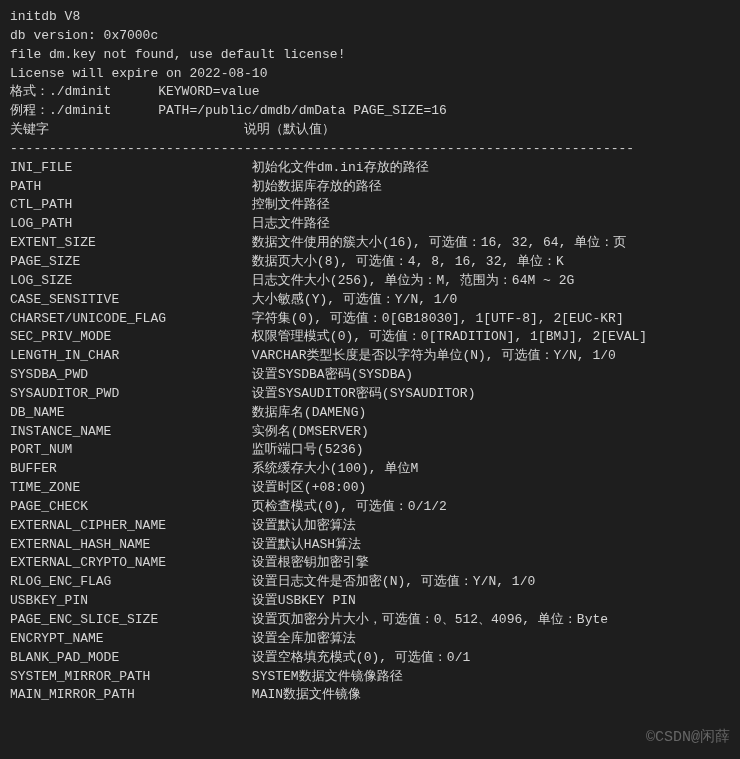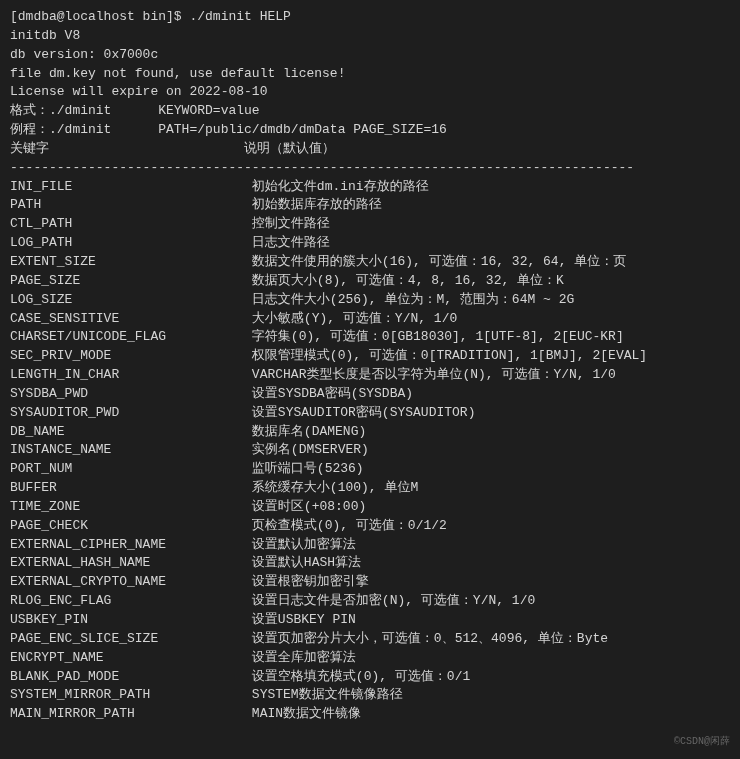--- a/index.html
+++ b/index.html
@@ -18,25 +18,23 @@
       min-height: 759px;
     }
     .terminal-content {
       white-space: pre;
     }
     .watermark {
       position: fixed;
       bottom: 10px;
       right: 10px;
       color: #666;
-      font-size: 10px;
+      font-size: 15px;
     }
   </style>
 </head>
 <body>
 
 <div>
-  <div class="terminal-content"><span>[dmdba@localhost bin]$ ./dminit HELP</span>
-</div>
   <div id="terminal-lines" class="terminal-content"><div>initdb V8</div><div>db version: 0x7000c</div><div>file dm.key not found, use default license!</div><div>License will expire on 2022-08-10</div><div>格式：./dminit      KEYWORD=value</div><div></div><div>例程：./dminit      PATH=/public/dmdb/dmData PAGE_SIZE=16</div><div></div><div>关键字                         说明（默认值）</div><div>--------------------------------------------------------------------------------</div><div>INI_FILE                       初始化文件dm.ini存放的路径</div><div>PATH                           初始数据库存放的路径</div><div>CTL_PATH                       控制文件路径</div><div>LOG_PATH                       日志文件路径</div><div>EXTENT_SIZE                    数据文件使用的簇大小(16), 可选值：16, 32, 64, 单位：页</div><div>PAGE_SIZE                      数据页大小(8), 可选值：4, 8, 16, 32, 单位：K</div><div>LOG_SIZE                       日志文件大小(256), 单位为：M, 范围为：64M ~ 2G</div><div>CASE_SENSITIVE                 大小敏感(Y), 可选值：Y/N, 1/0</div><div>CHARSET/UNICODE_FLAG           字符集(0), 可选值：0[GB18030], 1[UTF-8], 2[EUC-KR]</div><div>SEC_PRIV_MODE                  权限管理模式(0), 可选值：0[TRADITION], 1[BMJ], 2[EVAL]</div><div></div><div>LENGTH_IN_CHAR                 VARCHAR类型长度是否以字符为单位(N), 可选值：Y/N, 1/0</div><div>SYSDBA_PWD                     设置SYSDBA密码(SYSDBA)</div><div>SYSAUDITOR_PWD                 设置SYSAUDITOR密码(SYSAUDITOR)</div><div>DB_NAME                        数据库名(DAMENG)</div><div>INSTANCE_NAME                  实例名(DMSERVER)</div><div>PORT_NUM                       监听端口号(5236)</div><div>BUFFER                         系统缓存大小(100), 单位M</div><div>TIME_ZONE                      设置时区(+08:00)</div><div>PAGE_CHECK                     页检查模式(0), 可选值：0/1/2</div><div>EXTERNAL_CIPHER_NAME           设置默认加密算法</div><div>EXTERNAL_HASH_NAME             设置默认HASH算法</div><div>EXTERNAL_CRYPTO_NAME           设置根密钥加密引擎</div><div>RLOG_ENC_FLAG                  设置日志文件是否加密(N), 可选值：Y/N, 1/0</div><div>USBKEY_PIN                     设置USBKEY PIN</div><div>PAGE_ENC_SLICE_SIZE            设置页加密分片大小，可选值：0、512、4096, 单位：Byte</div><div>ENCRYPT_NAME                   设置全库加密算法</div><div>BLANK_PAD_MODE                 设置空格填充模式(0), 可选值：0/1</div><div>SYSTEM_MIRROR_PATH             SYSTEM数据文件镜像路径</div><div>MAIN_MIRROR_PATH               MAIN数据文件镜像</div></div>
 </div>
 
 <div class="watermark">©CSDN@闲薛</div>
 
 </body></html>

